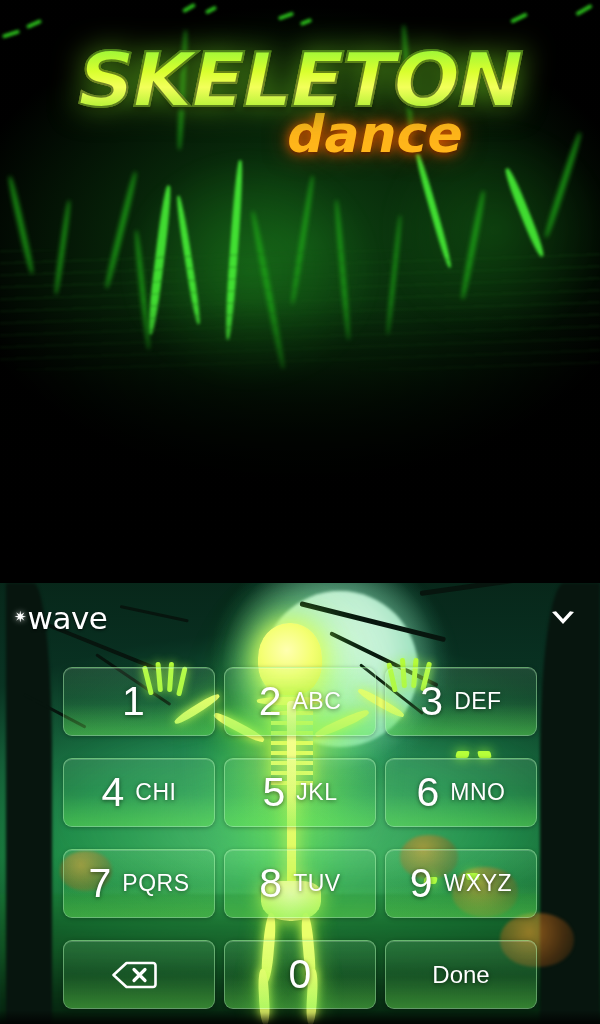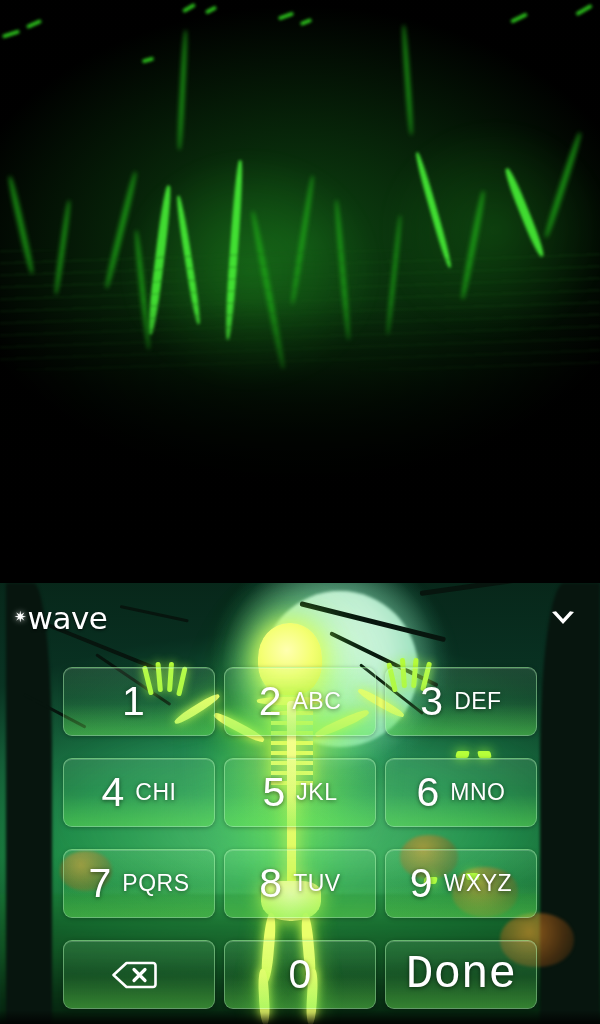--- a/index.html
+++ b/index.html
@@ -197,22 +197,22 @@
     text-shadow:0 1px 4px rgba(0,0,0,.55); position:relative; z-index:2;
   }
   .kl {
     font-family:"Liberation Sans", sans-serif;
     font-size:23px; font-weight:400; color:#ffffff; letter-spacing:.5px;
     line-height:23px; position:relative; z-index:2;
     text-shadow:0 1px 4px rgba(0,0,0,.55);
   }
   .kd-only { font-size:41px; }
   .kdone {
-    font-family:Liberation Mono, monospace;
-    font-size:46px; color:#ffffff; line-height:34px; position:relative; z-index:2;
+    font-family:Liberation Sans, sans-serif;
+    font-size:24px; color:#ffffff; line-height:34px; position:relative; z-index:2;
     text-shadow:0 1px 4px rgba(0,0,0,.55);
   }
   .kback { position:relative; z-index:2; display:flex; align-items:center; justify-content:center; }
   .kp-bottomfade {
     position:absolute; left:0; bottom:0; width:600px; height:14px;
     background:linear-gradient(180deg, rgba(0,0,0,0) 0%, rgba(0,0,0,.85) 100%);
   }
 </style>
 </head>
 <body>
@@ -250,20 +250,24 @@
     <div class="streak" style="left:182px;top:6px;width:14px;transform:rotate(-30deg);"></div>
     <div class="streak" style="left:205px;top:8px;width:12px;transform:rotate(-28deg);"></div>
     <div class="streak" style="left:278px;top:14px;width:16px;transform:rotate(-20deg);"></div>
     <div class="streak" style="left:300px;top:20px;width:12px;transform:rotate(-22deg);"></div>
     <div class="streak" style="left:510px;top:16px;width:18px;transform:rotate(-26deg);"></div>
     <div class="streak" style="left:575px;top:8px;width:18px;transform:rotate(-30deg);"></div>
     <div class="streak" style="left:142px;top:58px;width:12px;transform:rotate(-16deg);"></div>
 
     <div class="pv-fade"></div>
 
+    <div class="title-wrap">
+      <div class="title-main">SKELETON</div>
+      <div class="title-sub">dance</div>
+    </div>
   </div>
 
   <div class="keypad">
     <div class="moonhalo"></div>
     <div class="moon"></div>
     <div class="fog"></div>
     <div class="grass"></div>
 
     <div class="tree" style="left:6px;top:0;width:46px;height:441px;border-radius:0 40% 0 0;filter:blur(1.6px);"></div>
     <div class="tree" style="left:540px;top:0;width:60px;height:441px;border-radius:40% 0 0 0;filter:blur(1.6px);"></div>

